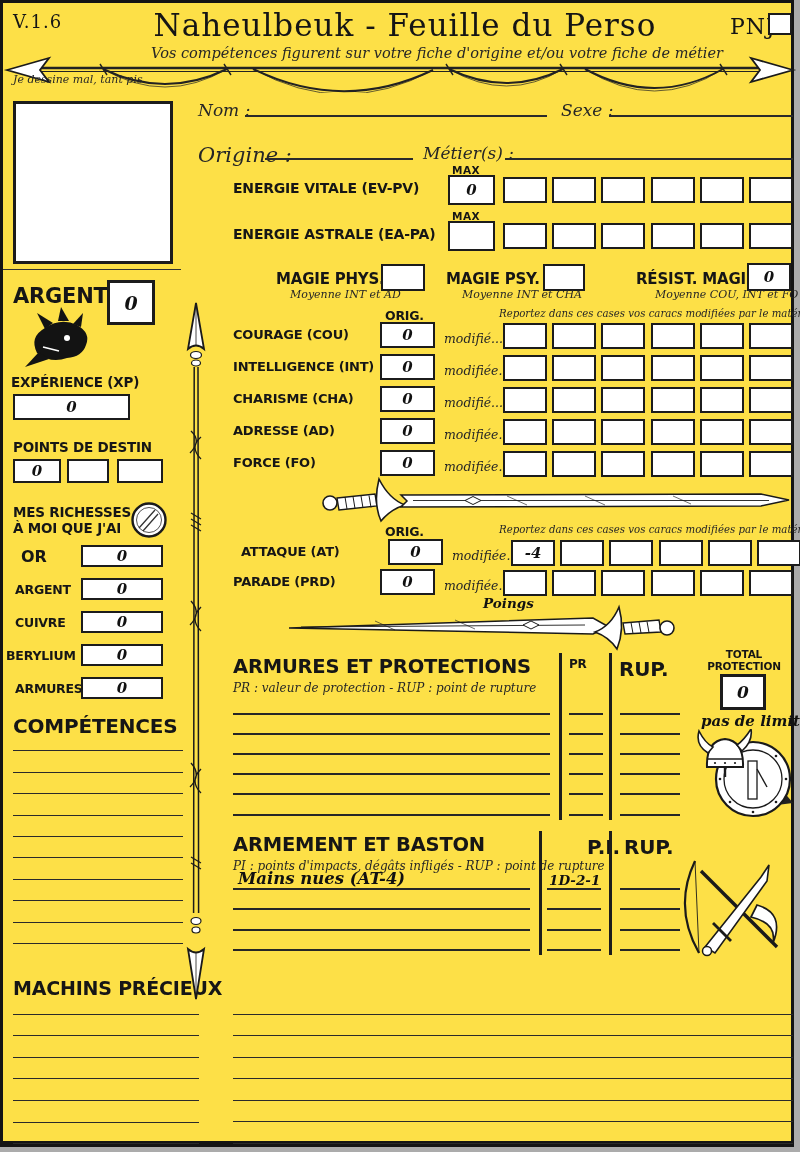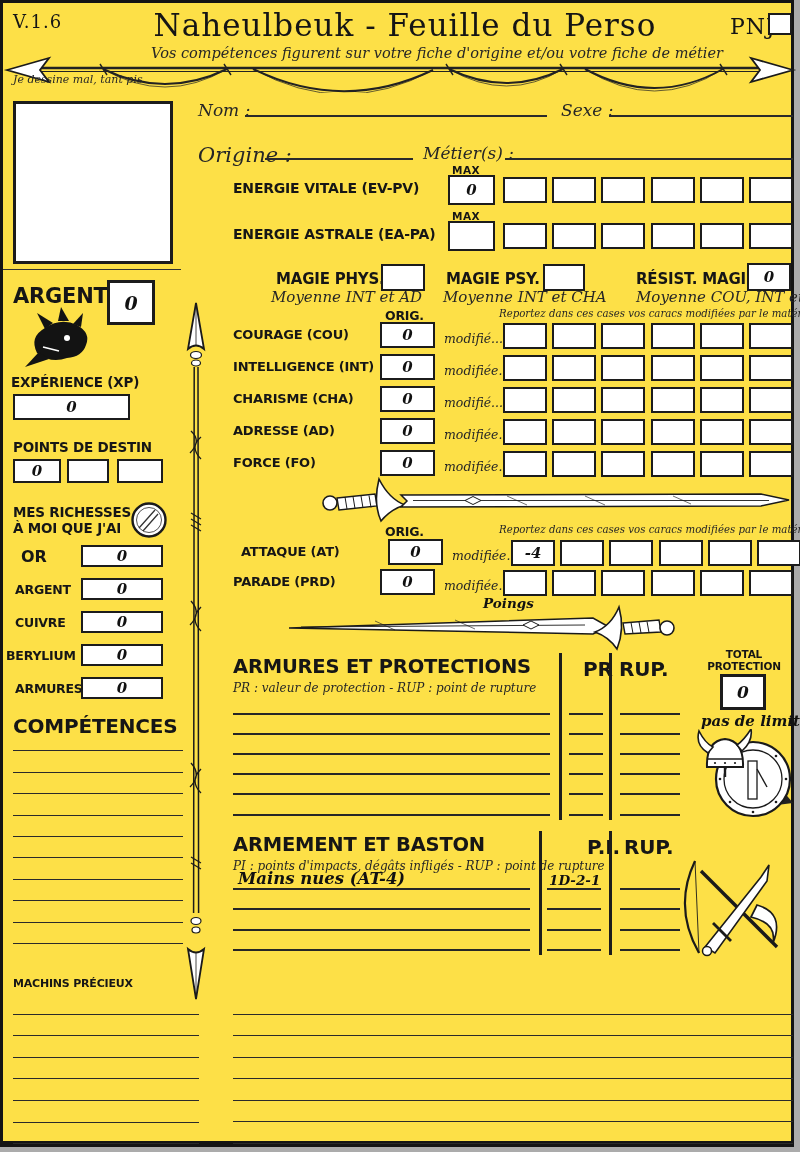--- a/index.html
+++ b/index.html
@@ -29,21 +29,21 @@
   .weapon-rows .segrow { height:20.5px; }
   .segrow span { position:absolute; bottom:0; border-bottom:2px solid #262626; display:block; }
   .armor-rows .s1 { left:0; width:317px; }
   .armor-rows .s2 { left:336px; width:34px; }
   .armor-rows .s3 { left:387px; width:60px; }
   .weapon-rows .s1 { left:0; width:297px; }
   .weapon-rows .s2 { left:314px; width:54px; }
   .weapon-rows .s3 { left:387px; width:60px; }
   .vdiv { width:2.5px; background:#1c1c1c; }
   svg { display:block; }
-  .note9 { font-size:15px; }
+  .note9 { font-size:11px;margin-left:19px; }
 </style>
 </head>
 <body>
 
 <div class="page">
 
   <div class="abs" style="left:10px;top:8px;font-size:18px;letter-spacing:1px">V.1.6</div>
   <div class="abs" style="left:92px;top:4px;width:620px;text-align:center;font-size:31px;font-weight:400;letter-spacing:1px">Naheulbeuk - Feuille du Perso</div>
   <div class="abs f-script" style="left:100px;top:42px;width:620px;text-align:right;font-size:14.5px">Vos compétences figurent sur votre fiche d'origine et/ou votre fiche de métier</div>
   <div class="abs" style="left:727px;top:11px;font-size:22px;letter-spacing:1px">PNJ</div>
@@ -144,21 +144,21 @@
       <div class="rline"></div>
       <div class="rline"></div>
       <div class="rline"></div>
       <div class="rline"></div>
       <div class="rline"></div>
       <div class="rline"></div>
       <div class="rline"></div>
       <div class="rline"></div>
     </div>
 
-  <div class="abs f-label" style="left:10px;top:974px;font-size:11px">MACHINS PRÉCIEUX</div>
+  <div class="abs f-label" style="left:10px;top:974px;font-size:19px">MACHINS PRÉCIEUX</div>
   <div class="abs machins-lines" style="left:10px;top:990px;width:186px">
       <div class="rline"></div>
       <div class="rline"></div>
       <div class="rline"></div>
       <div class="rline"></div>
       <div class="rline"></div>
       <div class="rline"></div>
       <div class="rline"></div>
     </div>
 
@@ -485,21 +485,21 @@
         <path d="M334 6 Q340 28 332 48 Q324 36 310 31 Q326 25 334 6 Z" fill="#fff" stroke-width="1.6"></path>
         <path d="M338 22 L374 19 L376 31 L340 33 Z" fill="#fff" stroke-width="1.4"></path>
         <path d="M346 21.5 L348 32.5 M354 21 L356 32 M362 20.5 L364 31.5" stroke-width="1" fill="none"></path>
         <circle cx="382" cy="27" r="7" fill="#fff" stroke-width="1.6"></circle>
       </g>
     </svg>
   </div>
 
   <div class="abs f-script" style="left:230px;top:678px;font-size:12px">PR : valeur de protection - RUP : point de rupture</div>
   <div class="abs f-label" style="left:230px;top:652px;font-size:19.5px">ARMURES ET PROTECTIONS</div>
-  <div class="abs f-label" style="left:580px;top:654px;font-size:20px">PR</div>
+  <div class="abs f-label" style="left:566px;top:654px;font-size:12px">PR</div>
   <div class="abs f-label" style="left:616px;top:654px;font-size:20px">RUP.</div>
   <div class="abs vdiv" style="left:556px;top:650px;height:167px"></div>
   <div class="abs vdiv" style="left:606px;top:650px;height:167px"></div>
   <div class="abs armor-rows" style="left:230px;top:692px;width:450px">
       <div class="segrow">
         <span class="s1"></span>
         <span class="s2"></span>
         <span class="s3"></span>
       </div>
       <div class="segrow">

